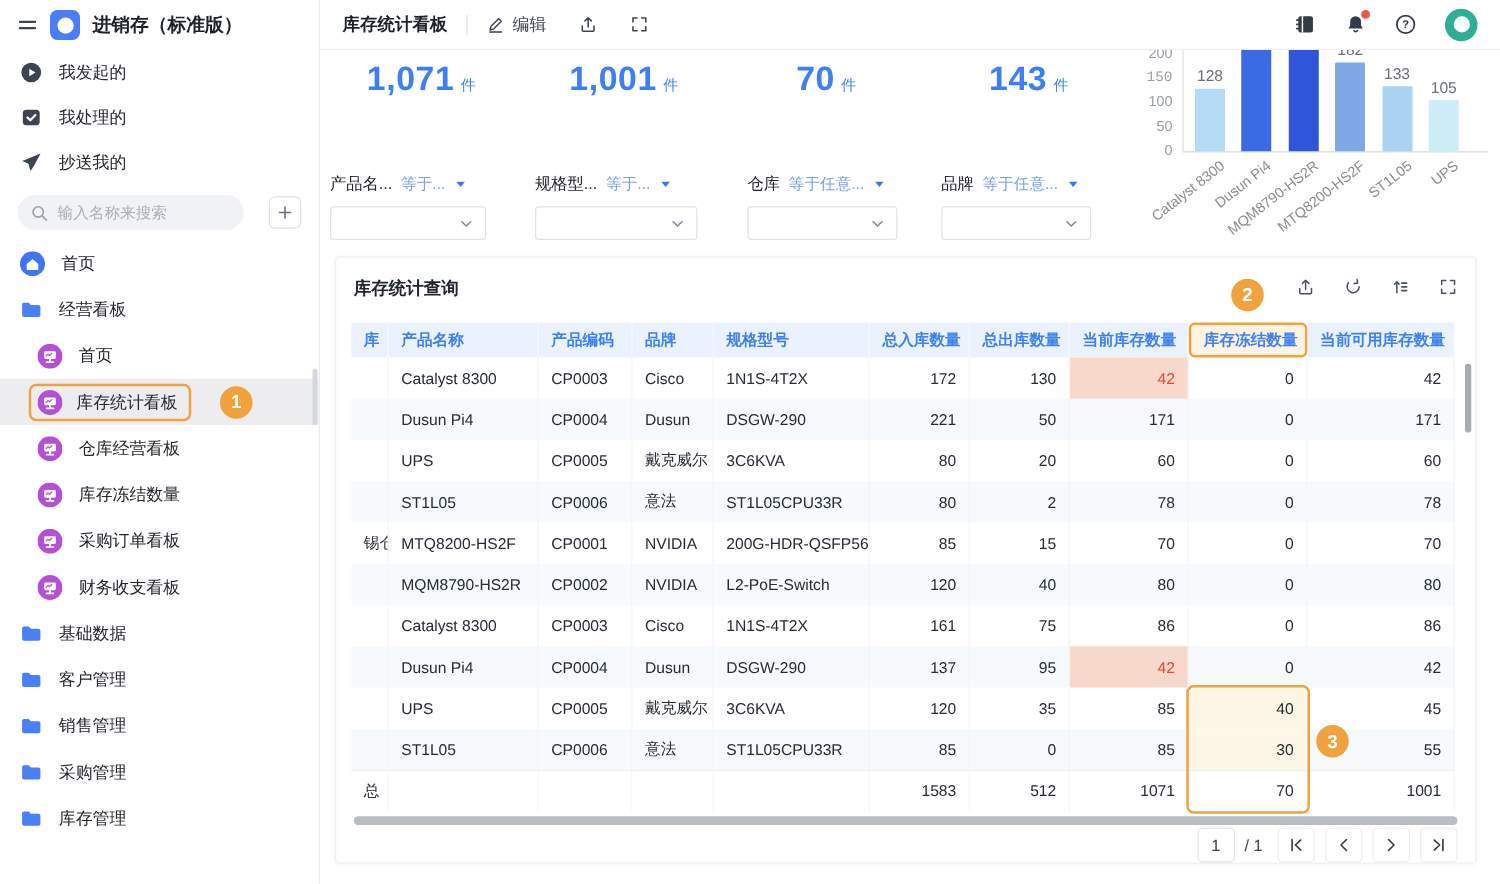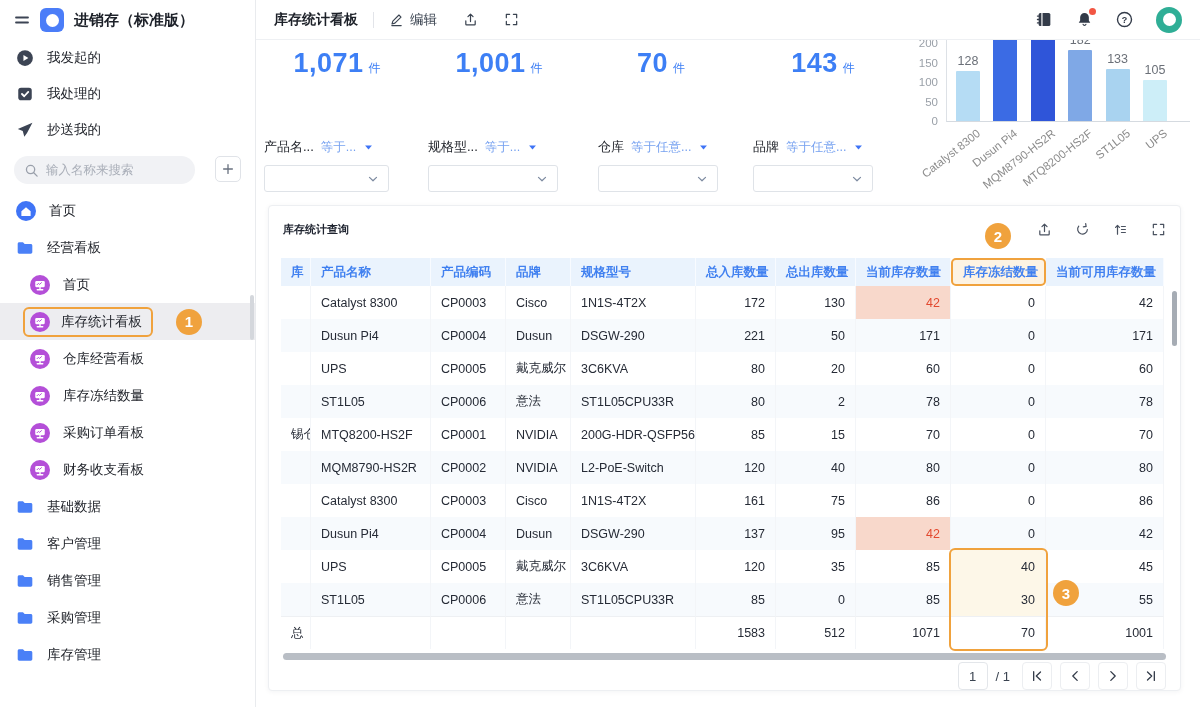--- a/index.html
+++ b/index.html
@@ -7,21 +7,21 @@
   body { font-family:"Liberation Sans","DejaVu Sans",sans-serif; background:#fff; color:#2b3340; display:flex; font-size:13px; }
   svg { display:block; }
 
   
   .sidebar { width:256px; height:707px; background:#fff; border-right:1px solid #e9ebee; flex:0 0 256px; position:relative; overflow:hidden; }
   .sb-header { height:40px; display:flex; align-items:center; padding:0 14px; gap:10px; }
   .sb-title { font-weight:bold; font-size:15px; color:#1d2129; white-space:nowrap; }
   .logo { width:24px; height:24px; border-radius:6px; background:#4b7df8; display:flex; align-items:center; justify-content:center; }
   .logo .dot { width:13px; height:13px; border-radius:50%; background:#fff; }
   .sb-item { height:36px; display:flex; align-items:center; gap:13px; padding-left:16px; cursor:pointer; font-size:13.5px; color:#23262d; white-space:nowrap; }
-  .sb-search-row { display:flex; gap:20px; padding:8px 14px 6px 14px; }
+  .sb-search-row { display:flex; align-items:center; gap:20px; padding:8px 14px 6px 14px; }
   .sb-search { flex:1; height:28px; background:#f1f2f5; border-radius:14px; display:flex; align-items:center; gap:7px; padding:0 10px; }
   .sb-search input { border:none; outline:none; background:transparent; font-size:12.5px; color:#333; width:130px; font-family:inherit; }
   .sb-search input::placeholder { color:#a9aeb8; }
   .sb-plus { width:26px; height:26px; border:1px solid #e0e3e8; border-radius:5px; display:flex; align-items:center; justify-content:center; cursor:pointer; background:#fff; }
   .menu { margin-top:2px; }
   .m-item { height:37px; display:flex; align-items:center; gap:13px; padding-left:16px; cursor:pointer; font-size:13.5px; color:#23262d; white-space:nowrap; position:relative; }
   .m-item.sub { padding-left:30px; }
   .m-item.active { background:#ededf0; }
   .m-outline { display:flex; align-items:center; gap:11px; border:2px solid #f0a23d; border-radius:6px; padding:3px 9px 3px 5px; margin-left:-7px; }
   .badge { width:26px; height:26px; border-radius:50%; background:#f0a23d; color:#fff; font-weight:bold; font-size:15px; display:flex; align-items:center; justify-content:center; flex:0 0 26px; }
@@ -58,21 +58,21 @@
 
   
   .ylab { position:absolute; width:34px; text-align:right; left:648px; font-size:11.5px; color:#9aa0a8; line-height:12px; }
   .plot { position:absolute; left:690px; top:0; width:244px; height:82px; border-left:1px solid #dde1e6; border-bottom:1px solid #d5dae0; }
   .bar { position:absolute; bottom:0; width:24px; border-radius:1px 1px 0 0; }
   .bar-val { position:absolute; width:40px; text-align:center; font-size:12.5px; color:#6b7078; }
   .xlab { position:absolute; top:87px; font-size:11.5px; color:#8c8c8c; white-space:nowrap; transform:translateX(-100%) rotate(-38deg); transform-origin:right top; }
 
   
   .card { position:absolute; left:12px; top:165px; width:913px; height:486px; background:#fff; border:1px solid #edeff2; border-radius:4px; box-shadow:0 1px 5px rgba(20,30,60,.05); }
-  .card-title { position:absolute; left:14px; top:16px; font-size:11px; font-weight:bold; color:#1f2430; }
+  .card-title { position:absolute; left:14px; top:16px; font-size:14px; font-weight:bold; color:#1f2430; }
   .card-icons { position:absolute; right:14px; top:16px; display:flex; gap:23px; color:#4a5260; }
   .card-icons span { cursor:pointer; }
   table { border-collapse:separate; border-spacing:0; table-layout:fixed; width:883px; position:absolute; left:12px; top:52px; font-size:12.5px; }
   th { background:#eaf3fd; color:#4080f0; font-weight:bold; height:28px; padding:0 10px; border-right:1px solid #f8fbff; white-space:nowrap; overflow:hidden; }
   th.num, td.num { text-align:right; }
   th.txt, td.txt { text-align:left; }
   td { height:33px; padding:0 10px; border-right:1px solid #f3f5f8; color:#262b36; white-space:nowrap; overflow:hidden; }
   tr.even td { background:#f7fafd; }
   td.cur-alert { background:#f8d8cb !important; color:#e2492f; }
   td.cream { background:#fdf7e8 !important; }
@@ -396,21 +396,21 @@
             <span>
               <svg width="14" height="14" viewBox="0 0 16 16" fill="none" xmlns="http://www.w3.org/2000/svg">
                 <path d="M4 6.2l4 3.8 4-3.8" stroke="#7c8aa0" stroke-width="1.4" stroke-linecap="round" stroke-linejoin="round"></path>
               </svg>
             </span>
           </div>
         </div>
       </div>
     <div id="chart">
         <div class="ylab" style="top: -3px;">200</div>
-        <div class="ylab" style="top: 16.5px;">150</div>
+        <div class="ylab" style="top: 16.5px; font-family: Liberation Mono, monospace;">150</div>
         <div class="ylab" style="top: 36px;">100</div>
         <div class="ylab" style="top: 55.5px;">50</div>
         <div class="ylab" style="top: 75px;">0</div>
         <div class="plot">
           <div class="bar" style="left: 9px; height: 49.92px; background: rgb(181, 220, 244);"></div>
           <div class="bar-val" style="left: 1px; bottom: 52.92px;">128</div>
           <div class="bar" style="left: 46.4px; height: 83.85px; background: rgb(59, 107, 228);"></div>
           <div class="bar" style="left: 83.8px; height: 82.68px; background: rgb(47, 85, 217);"></div>
           <div class="bar" style="left: 121.2px; height: 70.98px; background: rgb(127, 168, 230);"></div>
           <div class="bar-val" style="left: 113.2px; bottom: 73.98px;">182</div>

